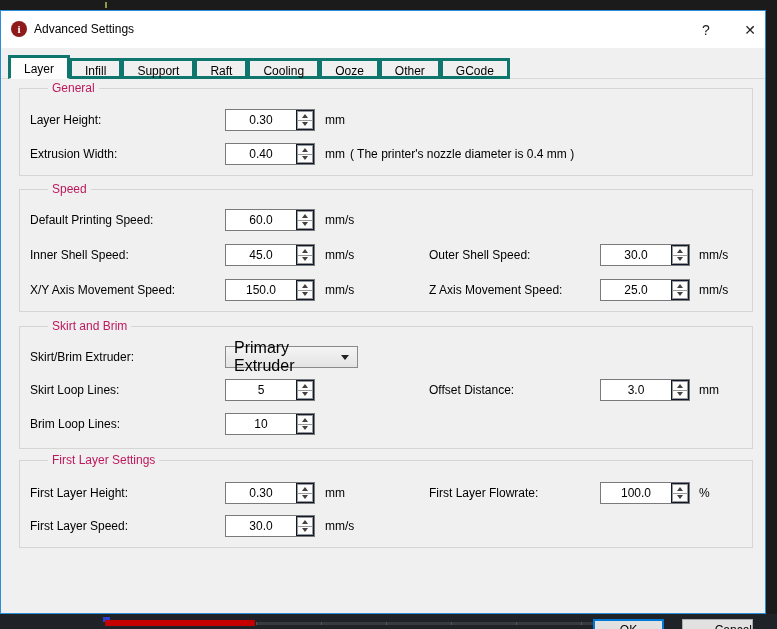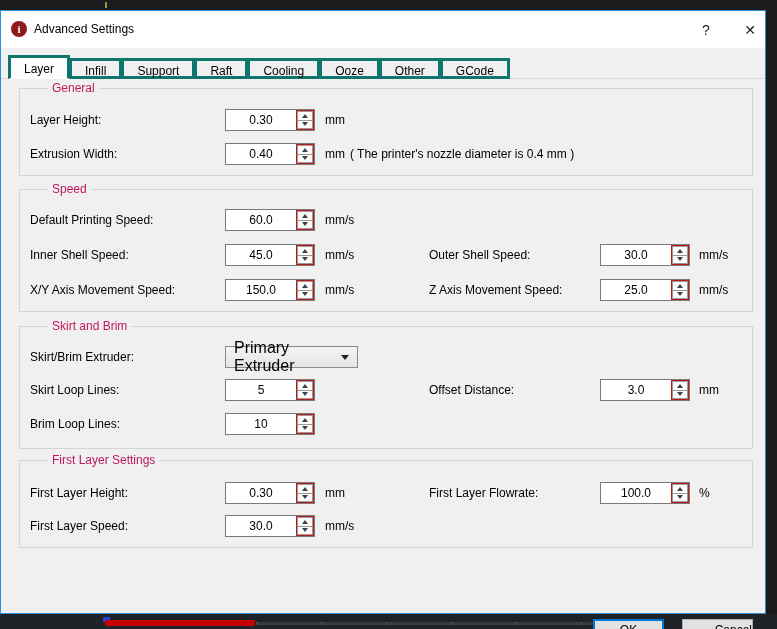--- a/index.html
+++ b/index.html
@@ -64,21 +64,21 @@
   .field { position:absolute; left:0; right:0; height:22px; }
   .flabel  { position:absolute; left:10px;  top:4px; white-space:nowrap; }
   .flabel2 { position:absolute; left:409px; top:4px; white-space:nowrap; }
   .funit   { position:absolute; left:305px; top:4px; white-space:nowrap; }
   .funit2  { position:absolute; left:679px; top:4px; white-space:nowrap; }
   .fnote   { position:absolute; left:330px; top:4px; white-space:nowrap; color:#000; }
 
   
   .spin {
     position:absolute; top:0; width:90px; height:22px;
-    border:1px solid #7a7a7a; background:#b91c1c; display:flex;
+    border:1px solid #7a7a7a; background:#0f172a; display:flex;
   }
   .spin.c1 { left:205px; }
   .spin.c2 { left:580px; }
   .sval {
     flex:1; min-width:0; border:none; outline:none; background:#fff;
     text-align:center; font-family:"Liberation Sans", sans-serif; font-size:12px; color:#000; height:100%;
   }
   .sbtns {
     width:16px; margin:1px; border:1px solid #999;
     display:flex; flex-direction:column; background:#fcfcfc; cursor:pointer;

